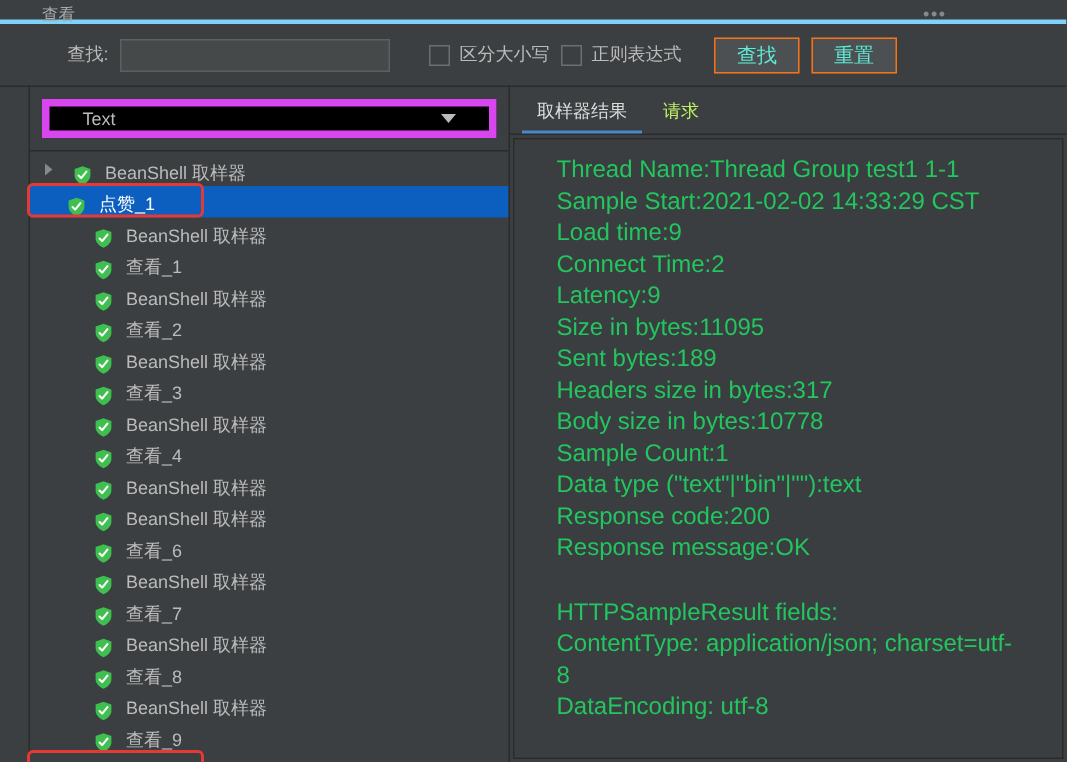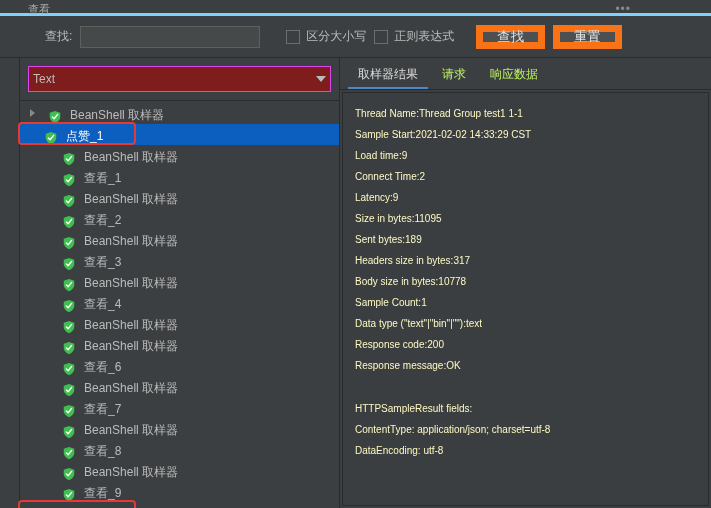--- a/index.html
+++ b/index.html
@@ -41,41 +41,41 @@
     padding: 0 6px;
   }
   .chk {
     display: inline-flex; align-items: center; gap: 6px; color: #bbb;
   }
   .chk .box {
     width: 14px; height: 14px; border: 1px solid #6e6e6e; background: #3c3f41;
   }
   .btn {
     height: 24px; padding: 0 14px;
-    background: #4c5052; border: 7px solid #f97316; color: #e5e5e5;
+    background: #4c5052; border: 1px solid #f97316; color: #5eead4;
     display: inline-flex; align-items: center; justify-content: center;
     cursor: pointer;
   }
   .main {
     display: flex;
     height: 450px;
   }
   .gutter-left {
     width: 20px; background: #3c3f41; border-right: 1px solid #2b2b2b;
   }
   .left-pane {
     width: 320px; background: #3c3f41; display: flex; flex-direction: column;
     border-right: 1px solid #2b2b2b;
   }
   .dropdown-row { padding: 8px; border-bottom: 1px solid #2b2b2b; }
   .dropdown {
-    width: 100%; height: 26px; background: #7f1d1d;
-    border: 1px solid #d946ef; color: #bbb;
+    width: 100%; height: 26px; background: #000000;
+    border: 5px solid #d946ef; color: #bbb;
     display: flex; align-items: center; justify-content: space-between;
-    padding: 0 4px; cursor: pointer;
+    padding: 0 22px; cursor: pointer;
   }
   .dropdown .caret {
     width: 0; height: 0; border-left: 5px solid transparent;
     border-right: 5px solid transparent; border-top: 6px solid #bbb;
   }
   .tree {
     flex: 1; overflow: auto; padding: 2px 0 6px 0;
   }
   .tree-row {
     display: flex; align-items: flex-end; height: 21px;
@@ -108,22 +108,22 @@
   .tabs {
     display: flex; height: 32px; border-bottom: 1px solid #2b2b2b;
     padding: 6px 8px 0 8px; gap: 4px; align-items: flex-end;
   }
   .tab {
     padding: 4px 10px; color: #bef264; cursor: pointer;
     border-bottom: 2px solid transparent;
   }
   .tab.active { color: #ddd; border-bottom: 2px solid #4a88c7; }
   .details {
-    flex: 1; padding: 10px 12px; font-size: 10px; line-height: 21px;
-    color: #fef9c3; overflow: auto; border: 1px solid #2b2b2b; margin: 2px;
+    flex: 1; padding: 10px 28px; font-size: 16px; line-height: 21px;
+    color: #22c55e; overflow: auto; border: 1px solid #2b2b2b; margin: 2px;
     background: #3b3e40;
   }
   .details .blank { height: 22px; }
 </style>
 </head>
 <body>
 
 <div class="top-bar">
   <span class="title-area">查看</span>
   <span class="menu-icon">•••</span>
@@ -291,21 +291,20 @@
 </svg>
           <span class="label">查看_9</span>
         </div>
       </div>
   </div>
 
   <div class="right-pane">
     <div class="tabs">
       <div class="tab active">取样器结果</div>
       <div class="tab">请求</div>
-      <div class="tab">响应数据</div>
     </div>
     <div class="details">
       <div>Thread Name:Thread Group test1 1-1</div>
       <div>Sample Start:2021-02-02 14:33:29 CST</div>
       <div>Load time:9</div>
       <div>Connect Time:2</div>
       <div>Latency:9</div>
       <div>Size in bytes:11095</div>
       <div>Sent bytes:189</div>
       <div>Headers size in bytes:317</div>

